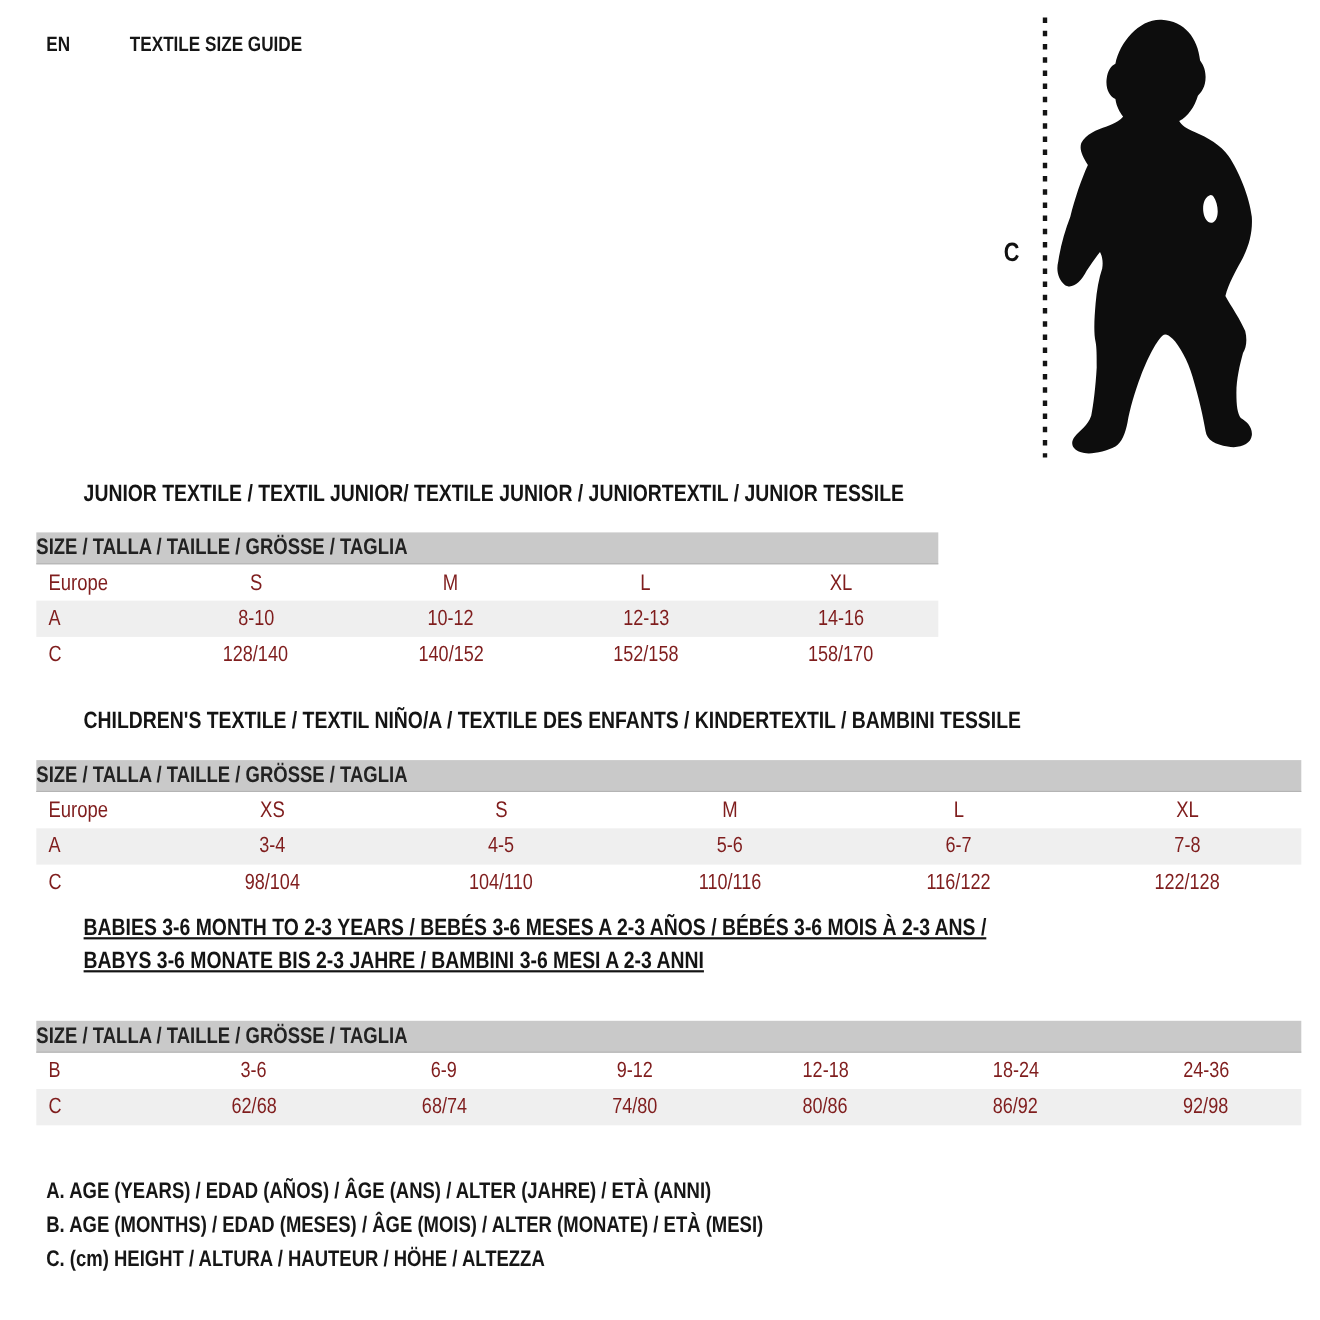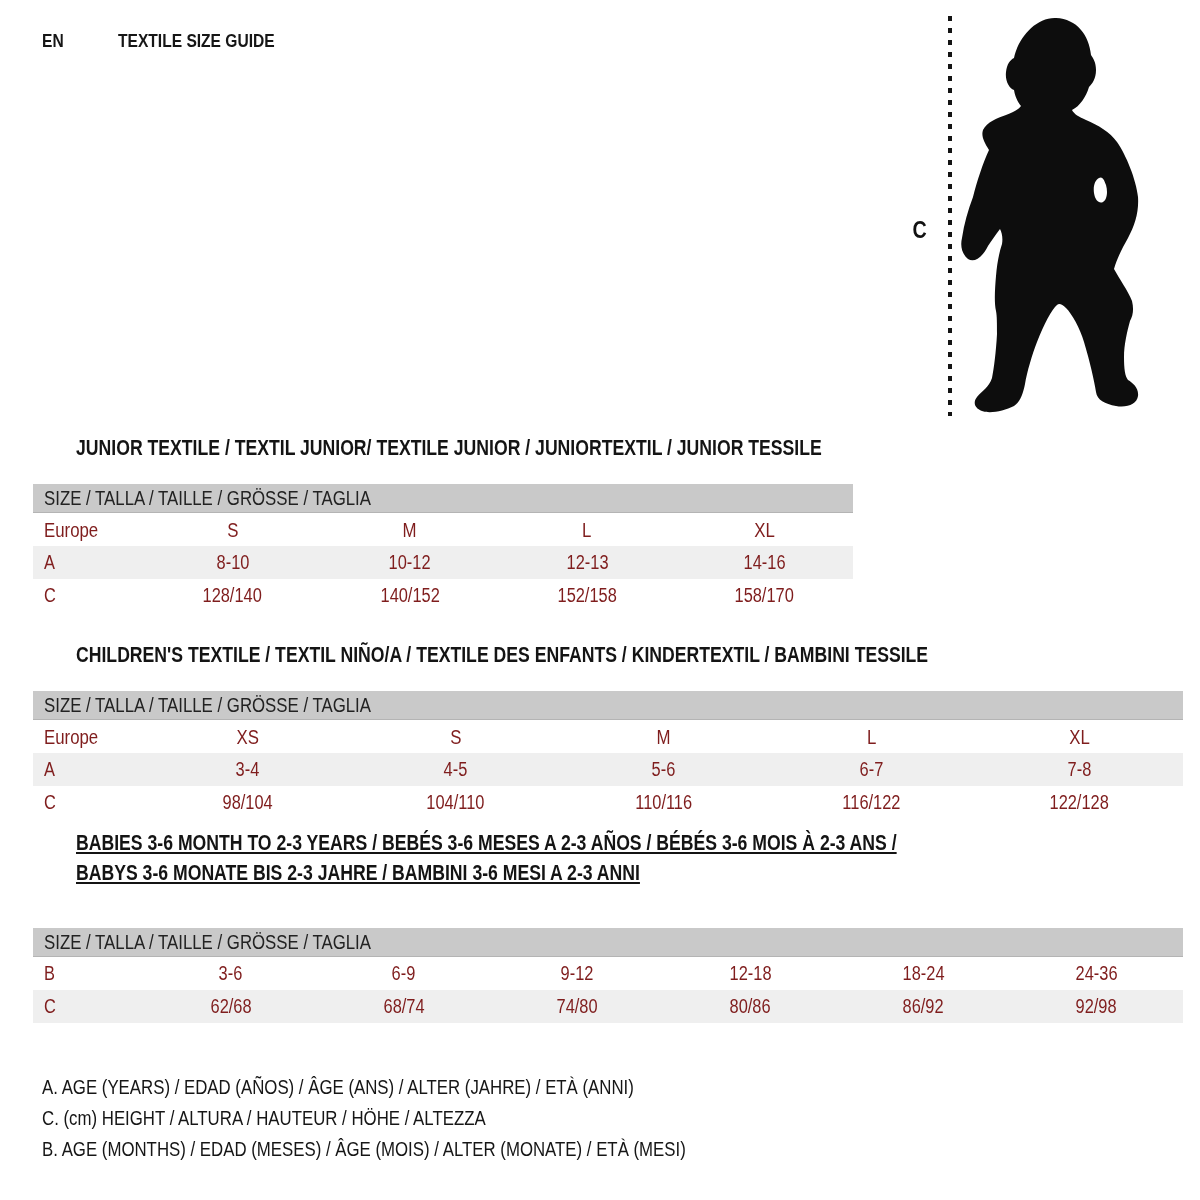--- a/index.html
+++ b/index.html
@@ -17,37 +17,37 @@
   
   .figure-wrap{position:absolute;left:905px;top:10px;width:260px;height:414px;}
   .figure-svg{position:absolute;left:35px;top:2px;}
   .measure-label{position:absolute;left:6px;top:206px;font-size:24px;font-weight:bold;color:#111;}
 
   
   .sec-title{position:absolute;left:42px;font-size:21.5px;font-weight:bold;color:#141414;line-height:30px;margin-left:34px;}
 
   
   .size-table{position:absolute;left:33px;}
-  .size-bar{background:#c9c9c9;height:29px;display:flex;align-items:center;padding-left:11px;
-            font-size:20.5px;font-weight:normal;color:#222;box-sizing:border-box;border-bottom:1px solid #b4b4b4;}
+  .size-bar{background:#c9c9c9;height:29px;display:flex;align-items:center;padding-left:0;
+            font-size:20.5px;font-weight:bold;color:#222;box-sizing:border-box;border-bottom:1px solid #b4b4b4;}
   .trow{display:grid;height:33px;align-items:center;font-size:20px;color:#7f1d1d;}
   .junior .size-bar,.junior .trow{width:820px;}
   .children .size-bar,.children .trow{width:1150px;}
   .babies .size-bar,.babies .trow{width:1150px;}
   .junior .trow{grid-template-columns:111px repeat(4,1fr);}
   .children .trow{grid-template-columns:111px repeat(5,1fr);}
   .babies .trow{grid-template-columns:111px repeat(6,1fr);}
   .trow .lbl{text-align:left;padding-left:11px;}
   .trow .val{text-align:center;}
   .trow.shade{background:#efefef;}
   .trow.hdr{font-size:20.5px;}
 
   
   .notes{position:absolute;left:42px;top:1071px;}
-  .note-line{height:31px;display:flex;align-items:center;font-size:20.5px;font-weight:normal;color:#161616;}
+  .note-line{height:31px;display:flex;font-size:20.5px;font-weight:bold;color:#161616;}
 </style>
 </head>
 <body>
 
 <div class="lang-list">
   <div class="lang-row">
     <span class="lang-code"><span class="cond left">EN</span></span>
     <span class="cond left">TEXTILE SIZE GUIDE</span>
   </div>
 </div>
@@ -199,18 +199,18 @@
     <div class="val"><span class="cond">86/92</span></div>
     <div class="val"><span class="cond">92/98</span></div>
   </div>
 </div>
 
 <div class="notes">
   <div class="note-line">
     <span class="cond left">A. AGE (YEARS) / EDAD (AÑOS) / ÂGE (ANS) / ALTER (JAHRE) / ETÀ (ANNI)</span>
   </div>
   <div class="note-line">
+    <span class="cond left">B. AGE (MONTHS) / EDAD (MESES) / ÂGE (MOIS) / ALTER (MONATE) / ETÀ (MESI)</span>
+  </div>
+  <div class="note-line">
     <span class="cond left">C. (cm) HEIGHT / ALTURA / HAUTEUR / HÖHE / ALTEZZA</span>
   </div>
-  <div class="note-line">
-    <span class="cond left">B. AGE (MONTHS) / EDAD (MESES) / ÂGE (MOIS) / ALTER (MONATE) / ETÀ (MESI)</span>
-  </div>
 </div>
 
 </body></html>

